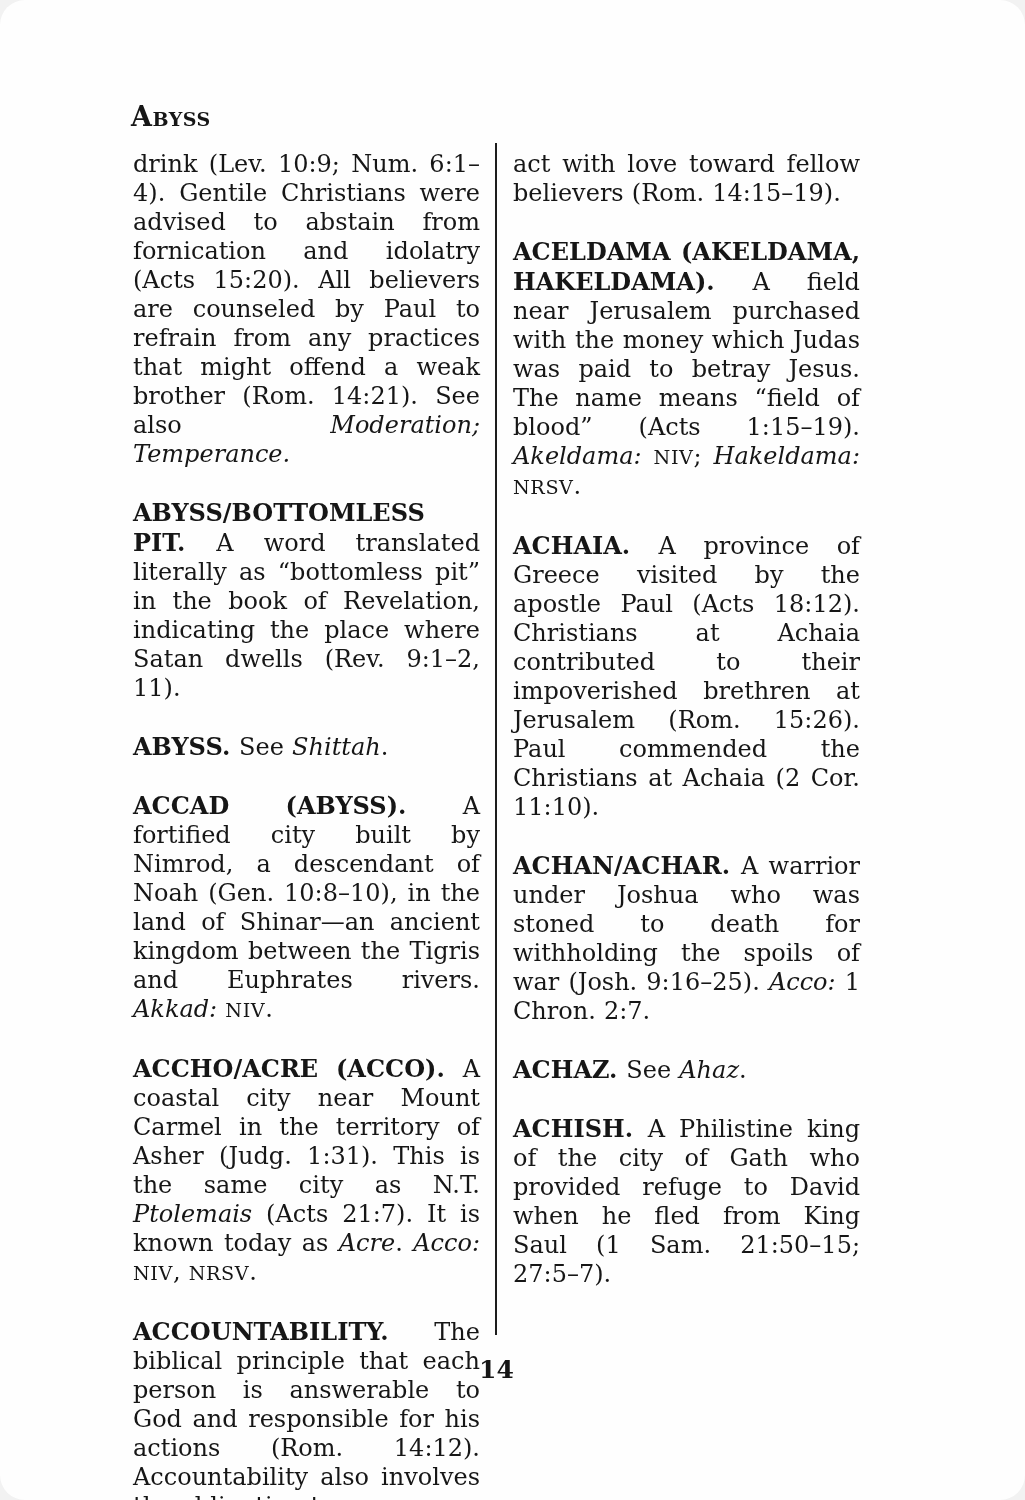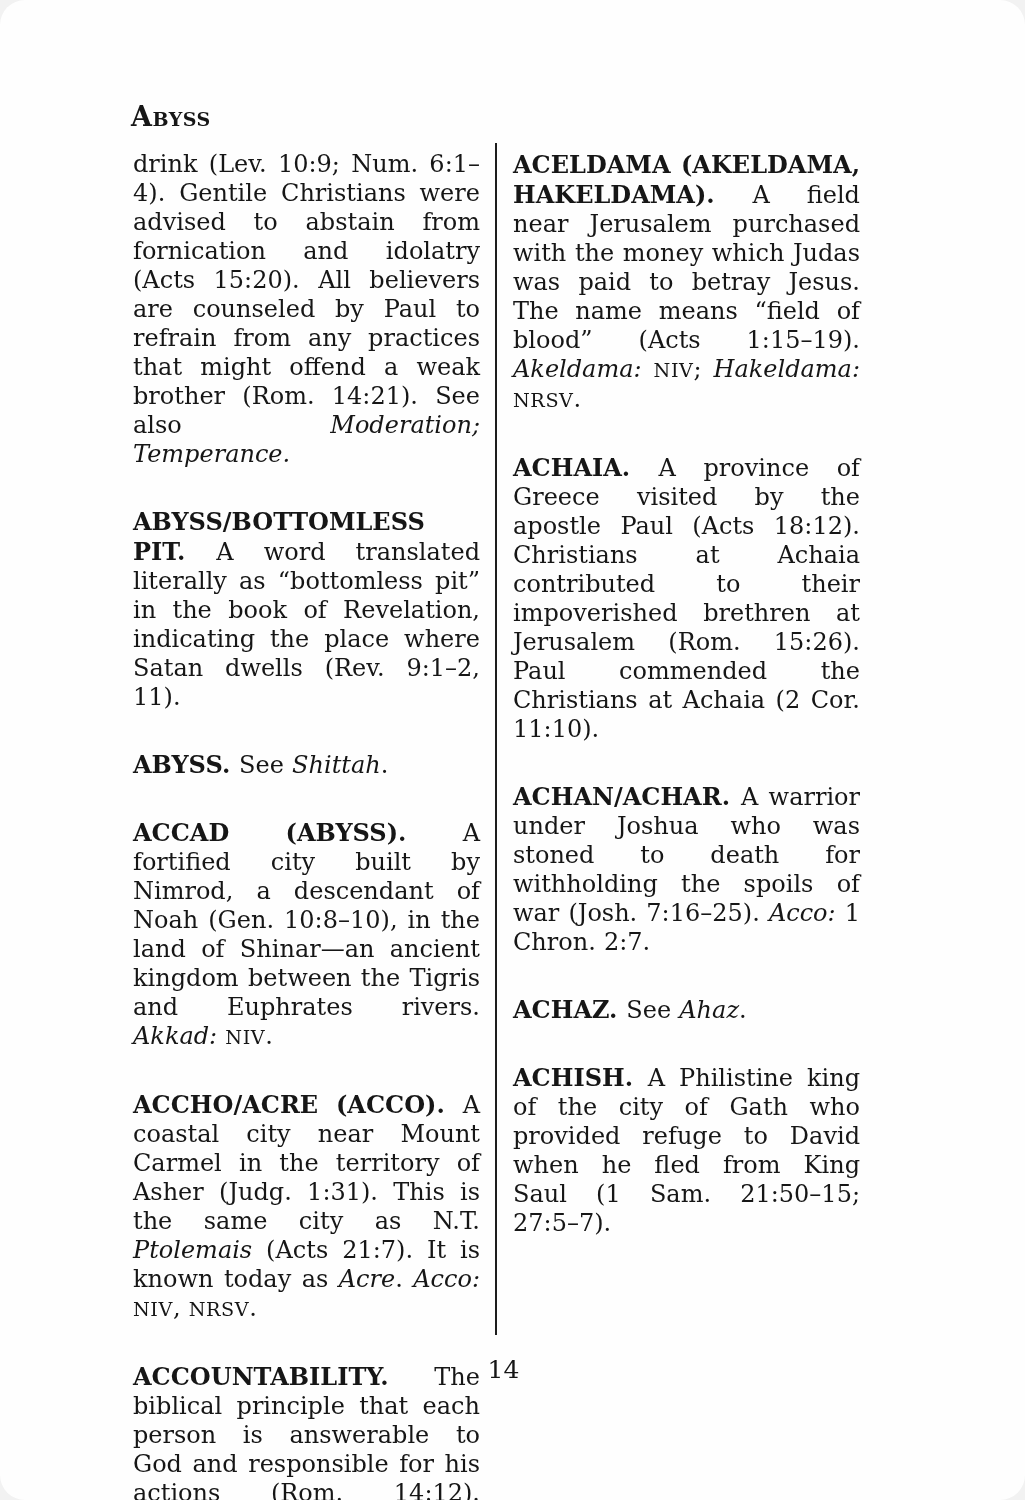--- a/index.html
+++ b/index.html
@@ -51,40 +51,40 @@
     background: #1d1d1d;
   }
   .entry {
     margin: 0;
     font-size: 24px;
     line-height: 29px;
     text-align: justify;
     word-spacing: 0.02em;
   }
   .entry + .entry {
-    margin-top: 38px;
+    margin-top: 29px;
   }
   .run-term {
     font-weight: bold;
   }
   .run-italic {
     font-style: italic;
   }
   .run-version {
     font-size: 0.8em;
     letter-spacing: 0.03em;
   }
   .page-number {
     position: absolute;
-    left: 140px;
+    left: 133px;
     top: 1357px;
     width: 727px;
     text-align: center;
     font-size: 25px;
-    font-weight: normal;
+    font-weight: bold;
     line-height: 1;
   }
 </style>
 </head>
 <body>
 
 <div class="page">
   <div class="running-head">Abyss</div>
 
   <div class="column-divider"></div>
@@ -92,22 +92,23 @@
   <div class="columns">
     <div class="column">
         <p class="entry"><span class="run-normal">drink (Lev. 10:9; Num. 6:1–4). Gentile Christians were advised to abstain from fornication and idolatry (Acts 15:20). All believers are counseled by Paul to refrain from any practices that might offend a weak brother (Rom. 14:21). See also </span><span class="run-italic">Moderation; Temperance.</span></p>
         <p class="entry"><span class="run-term">ABYSS/BOTTOMLESS PIT. </span><span class="run-normal">A word translated literally as “bottomless pit” in the book of Revelation, indicating the place where Satan dwells (Rev. 9:1–2, 11).</span></p>
         <p class="entry"><span class="run-term">ABYSS. </span><span class="run-normal">See </span><span class="run-italic">Shittah</span><span class="run-normal">.</span></p>
         <p class="entry"><span class="run-term">ACCAD (ABYSS). </span><span class="run-normal">A fortified city built by Nimrod, a descendant of Noah (Gen. 10:8–10), in the land of Shinar—an ancient kingdom between the Tigris and Euphrates rivers. </span><span class="run-italic">Akkad:</span><span class="run-normal"> </span><span class="run-version">NIV</span><span class="run-normal">.</span></p>
         <p class="entry"><span class="run-term">ACCHO/ACRE (ACCO). </span><span class="run-normal">A coastal city near Mount Carmel in the territory of Asher (Judg. 1:31). This is the same city as N.T. </span><span class="run-italic">Ptolemais</span><span class="run-normal"> (Acts 21:7). It is known today as </span><span class="run-italic">Acre</span><span class="run-normal">. </span><span class="run-italic">Acco:</span><span class="run-normal"> </span><span class="run-version">NIV</span><span class="run-normal">, </span><span class="run-version">NRSV</span><span class="run-normal">.</span></p>
         <p class="entry"><span class="run-term">ACCOUNTABILITY. </span><span class="run-normal">The biblical principle that each person is answerable to God and responsible for his actions (Rom. 14:12). Accountability also involves the obligation to</span></p>
       </div>
     <div class="column">
+        <p class="entry"><span class="run-normal">act with love toward fellow believers (Rom. 14:15–19).</span></p>
         <p class="entry"><span class="run-term">ACELDAMA (AKELDAMA, HAKELDAMA). </span><span class="run-normal">A field near Jerusalem purchased with the money which Judas was paid to betray Jesus. The name means “field of blood” (Acts 1:15–19). </span><span class="run-italic">Akeldama:</span><span class="run-normal"> </span><span class="run-version">NIV</span><span class="run-normal">; </span><span class="run-italic">Hakeldama:</span><span class="run-normal"> </span><span class="run-version">NRSV</span><span class="run-normal">.</span></p>
         <p class="entry"><span class="run-term">ACHAIA. </span><span class="run-normal">A province of Greece visited by the apostle Paul (Acts 18:12). Christians at Achaia contributed to their impoverished brethren at Jerusalem (Rom. 15:26). Paul commended the Christians at Achaia (2 Cor. 11:10).</span></p>
-        <p class="entry"><span class="run-term">ACHAN/ACHAR. </span><span class="run-normal">A warrior under Joshua who was stoned to death for withholding the spoils of war (Josh. 7:16–25). </span><span class="run-italic">Acco:</span><span class="run-normal"> 1 Chron. 2:7.</span></p>
+        <p class="entry"><span class="run-term">ACHAN/ACHAR. </span><span class="run-normal">A warrior under Joshua who was stoned to death for withholding the spoils of war (Josh. 9:16–25). </span><span class="run-italic">Acco:</span><span class="run-normal"> 1 Chron. 2:7.</span></p>
         <p class="entry"><span class="run-term">ACHAZ. </span><span class="run-normal">See </span><span class="run-italic">Ahaz</span><span class="run-normal">.</span></p>
         <p class="entry"><span class="run-term">ACHISH. </span><span class="run-normal">A Philistine king of the city of Gath who provided refuge to David when he fled from King Saul (1 Sam. 21:50–15; 27:5–7).</span></p>
       </div>
   </div>
 
   <div class="page-number">14</div>
 </div>
 
 </body></html>

